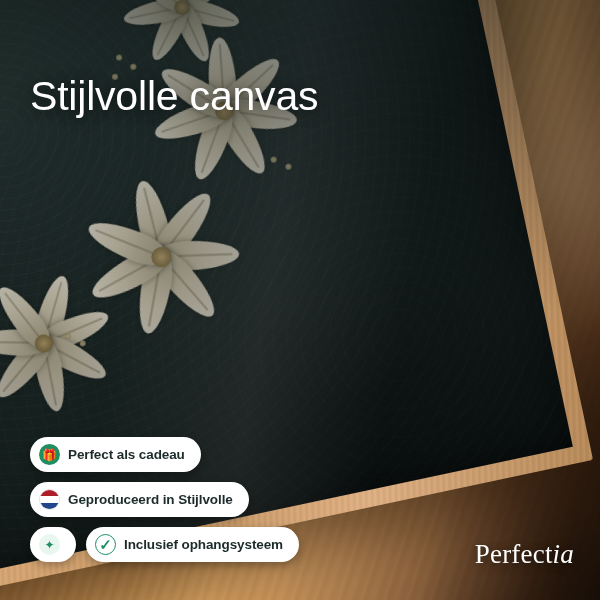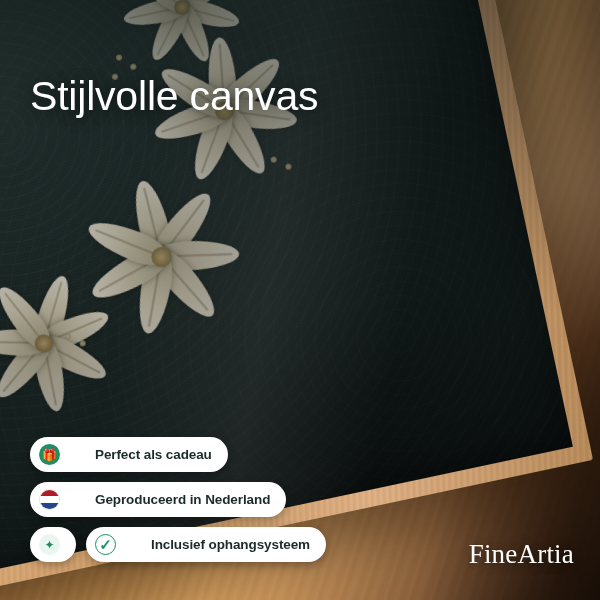--- a/index.html
+++ b/index.html
@@ -247,21 +247,20 @@
     border-radius: 999px;
     padding: 7px 16px 7px 9px;
     box-shadow: 0 3px 10px rgba(0,0,0,0.30);
     white-space: nowrap;
   }
   .pill-label {
     font-size: 13.5px;
     color: #1c2b2a;
     font-weight: 700;
     letter-spacing: -0.1px;
-    margin-left: 27px;
   }
   .pill-icon {
     width: 21px;
     height: 21px;
     border-radius: 50%;
     display: inline-flex;
     align-items: center;
     justify-content: center;
     flex: none;
   }
@@ -308,20 +307,21 @@
     position: absolute;
     right: 26px;
     bottom: 30px;
     color: #ffffff;
     font-family: "Liberation Serif", serif;
     font-size: 27px;
     letter-spacing: 0.2px;
     text-shadow: 0 2px 10px rgba(0,0,0,0.5);
   }
   .logo .tail {
+    font-style: italic;
   }
 </style>
 </head>
 <body>
 
 <div class="ad">
 
   <div class="wood-bg"></div>
   <div class="wood-grain"></div>
   <div class="table-edge"></div>
@@ -402,31 +402,31 @@
         <span class="pill-label">Perfect als cadeau</span>
       </div>
     </div>
     <div class="pill-row">
       <div class="pill">
         <span class="pill-icon ic-flag">
           <i class="r"></i>
             <i class="w"></i>
             <i class="b"></i>
         </span>
-        <span class="pill-label">Geproduceerd in Nederland</span>
+        <span class="pill-label">Geproduceerd in Stijlvolle</span>
       </div>
     </div>
     <div class="pill-row">
       <div class="pill">
         <span class="pill-icon ic-spark">✦</span>
       </div>
       <div class="pill">
         <span class="pill-icon ic-check">✓</span>
         <span class="pill-label">Inclusief ophangsysteem</span>
       </div>
     </div>
   </div>
 
   <div class="logo">
-    <span>FineArt</span><span class="tail">ia</span>
+    <span>Perfect</span><span class="tail">ia</span>
   </div>
 
 </div>
 
 </body></html>

